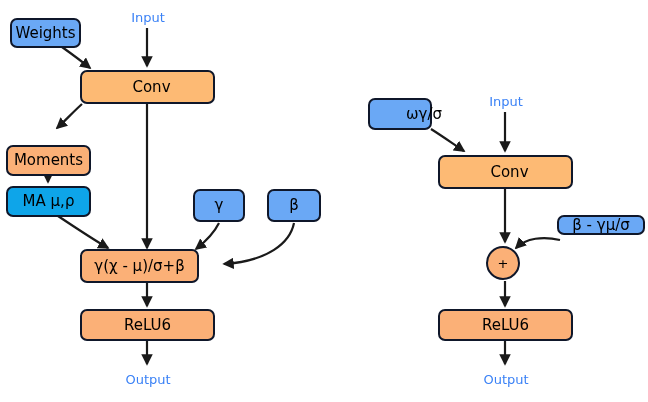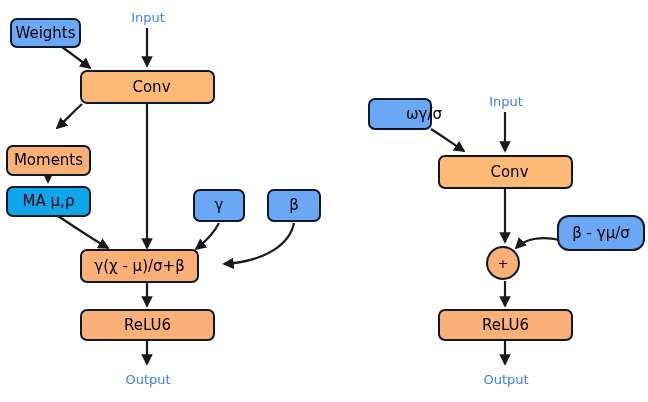--- a/index.html
+++ b/index.html
@@ -145,21 +145,21 @@
   <div class="freetext" style="left:476px; top:91px; width:60px; height:20px;">Input</div>
 
   <div class="node blue" style="left:368px; top:98px; width:64px; height:32px;padding-left:48px;">
     <span>ωγ/σ</span>
   </div>
 
   <div class="node green" style="left:438px; top:155px; width:135px; height:34px;">
     <span>Conv</span>
   </div>
 
-  <div class="node blue" style="left:557px; top:215px; width:88px; height:36px;border-radius:12px;">
+  <div class="node blue" style="left:557px; top:215px; width:88px; height:20px;">
     <span>β - γμ/σ</span>
   </div>
 
   <div class="node orange circle" style="left:486px; top:246px; width:34px; height:34px;">
     <span>+</span>
   </div>
 
   <div class="node orange" style="left:438px; top:309px; width:135px; height:32px;">
     <span>ReLU6</span>
   </div>

